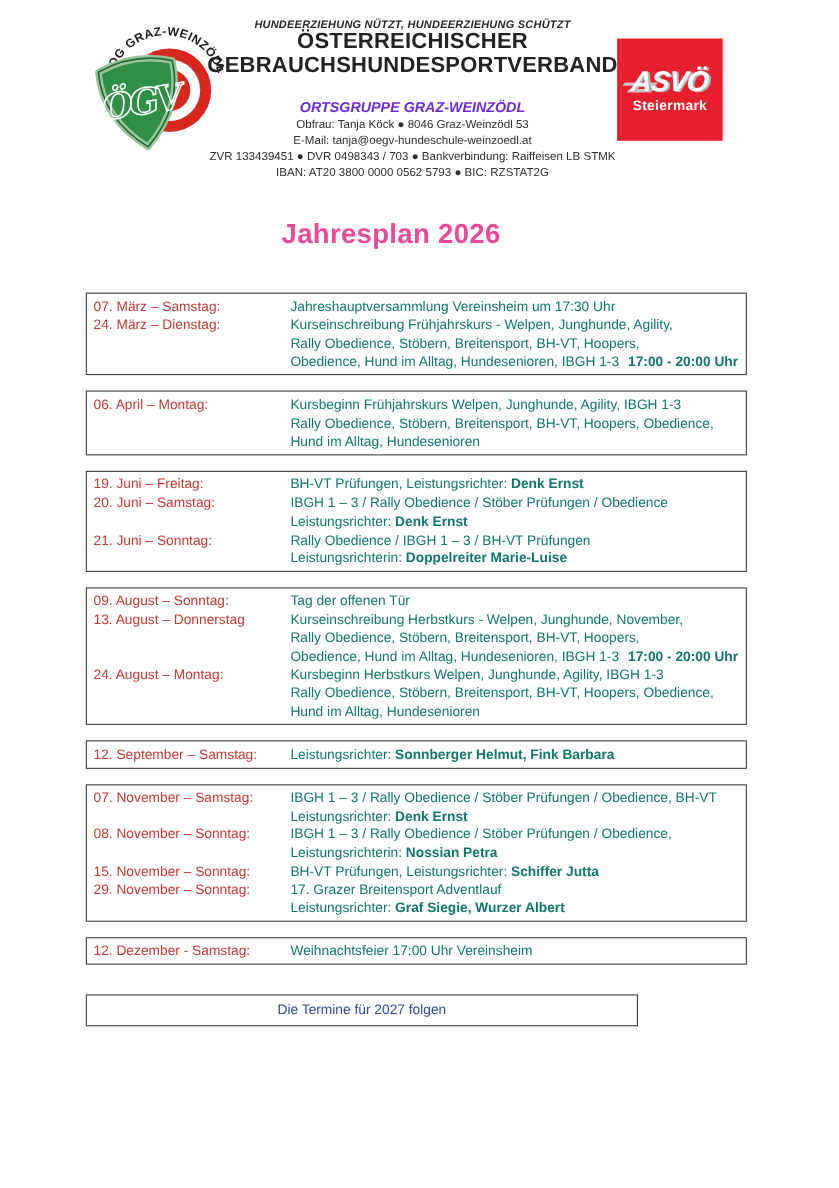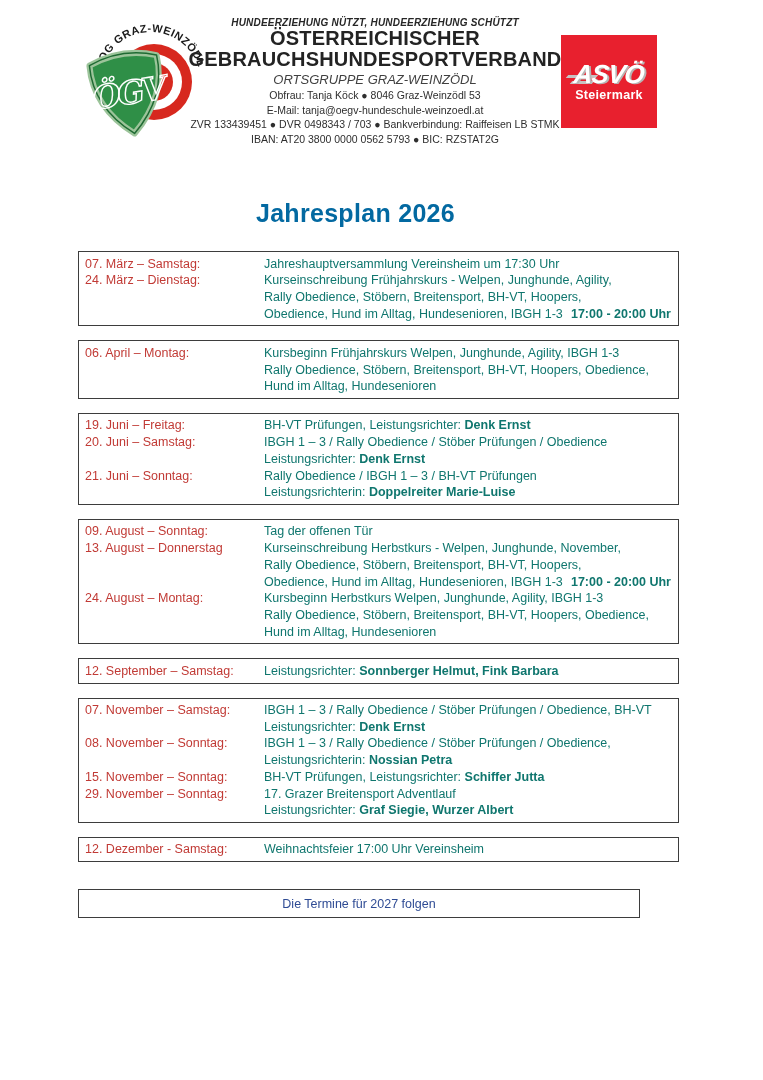--- a/index.html
+++ b/index.html
@@ -9,50 +9,50 @@
     color:#1c1c1c;overflow:hidden;
   }
   .page{position:relative;width:763px;height:1080px;}
 
   
   .header{position:relative;height:152px;}
   .logo-left{position:absolute;left:84px;top:24px;width:122px;height:118px;}
   .hdr-text{position:absolute;left:185px;top:17px;width:380px;text-align:center;}
   .hdr-slogan{font-size:10px;font-weight:bold;font-style:italic;color:#272727;letter-spacing:0.2px;white-space:nowrap;}
   .hdr-org{font-size:20px;font-weight:bold;color:#232323;line-height:21px;letter-spacing:0.2px;white-space:nowrap;}
-  .hdr-sub{font-size:13px;font-weight:normal;font-style:italic;color:#404040;margin-top:2px;white-space:nowrap;}
+  .hdr-sub{font-size:13px;font-weight:bold;font-style:italic;color:#6d28d9;margin-top:20px;white-space:nowrap;}
   .hdr-contact{font-size:10.5px;color:#2e2e2e;line-height:12.6px;margin-top:2px;white-space:nowrap;}
   .hdr-contact:first-of-type{margin-top:3px;}
 
   
   .logo-right{position:absolute;left:561px;top:35px;width:96px;height:93px;background:#E8202E;overflow:hidden;}
   .asvo-wrap{position:absolute;left:0;top:26px;width:96px;text-align:center;}
   .asvo-name{display:inline-block;color:#ffffff;font-weight:bold;font-style:italic;font-size:26px;line-height:26px;letter-spacing:-1px;transform:skewX(-6deg);text-shadow:2px 1px 0 #b8b4b4;}
   .asvo-streak{position:absolute;left:6px;top:40px;width:30px;height:3px;background:#c9c2c2;transform:skewX(-40deg);}
   .asvo-streak2{position:absolute;left:10px;top:46px;width:22px;height:3px;background:#c9c2c2;transform:skewX(-40deg);}
   .asvo-region{color:#ffffff;font-weight:bold;font-size:12.5px;margin-top:1px;letter-spacing:0.3px;}
 
   
   .title-wrap{width:601px;margin:47px 0 0 78px;text-align:center;}
-  .title{position:relative;left:-23px;display:inline-block;color:#0369a1;font-size:25px;font-weight:bold;letter-spacing:0.3px;}
-
-  
-  #schedule{width:601px;margin:23px 0 0 78px;}
+  .title{position:relative;left:-23px;display:inline-block;color:#ec4899;font-size:25px;font-weight:bold;letter-spacing:0.3px;}
+
+  
+  #schedule{width:601px;margin:38px 0 0 78px;}
   .block{border:1.5px solid #3d3d3d;padding:3.5px 0 3px 0;box-sizing:border-box;background:#fff;}
   .block + .block{margin-top:14px;}
   .block:nth-child(1){margin-bottom:0;}
   .row{display:flex;align-items:flex-start;}
   .date-col{width:185px;flex:0 0 185px;box-sizing:border-box;padding-left:6px;color:#C13A35;font-size:12.5px;line-height:16.7px;}
   .content-col{flex:1;box-sizing:border-box;padding-right:7px;font-size:12.5px;line-height:16.7px;color:#0f766e;}
   .line{display:flex;justify-content:space-between;}
   .b{font-weight:bold;}
   .time{font-weight:bold;white-space:nowrap;margin-left:8px;}
 
   
-  .footer-box{width:562px;margin:27px 0 0 78px;border:1.5px solid #3d3d3d;box-sizing:border-box;text-align:center;padding:4px 0 4.5px 0;}
+  .footer-box{width:502px;margin:27px 0 0 78px;border:1.5px solid #3d3d3d;box-sizing:border-box;text-align:center;padding:4px 0 4.5px 0;}
   .footer-note{color:#2E4B94;font-size:12.5px;}
 </style>
 </head>
 <body>
 
 <div class="page">
 
   <div class="header">
 
     <div class="logo-left">

